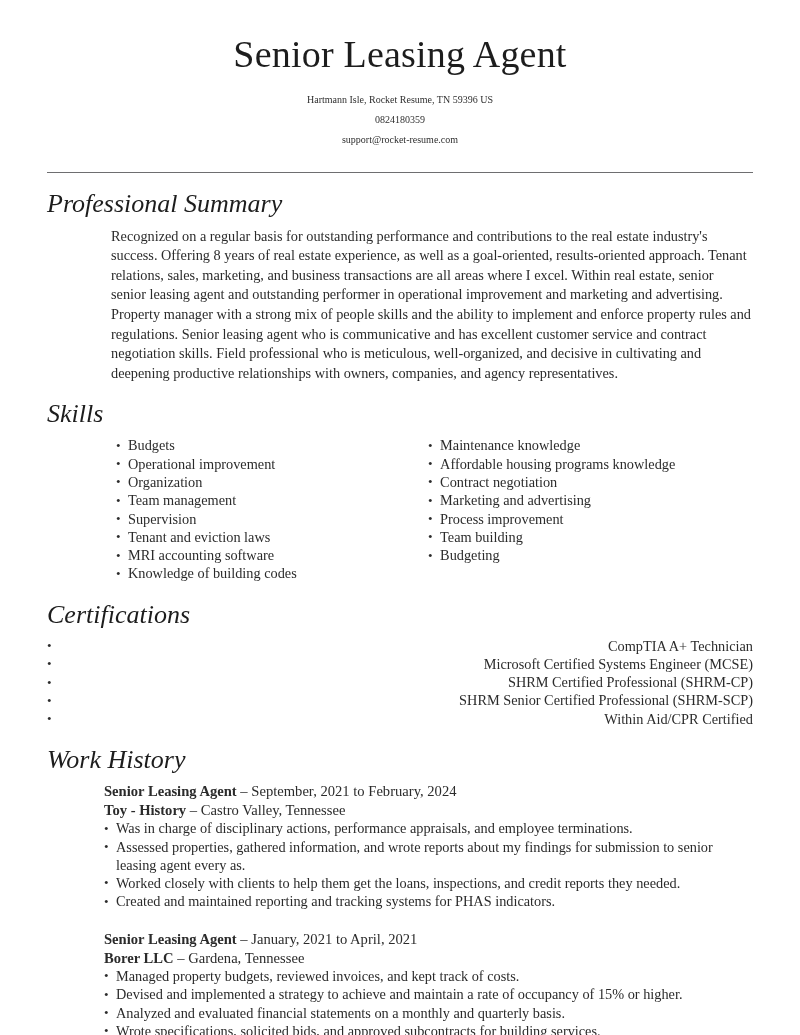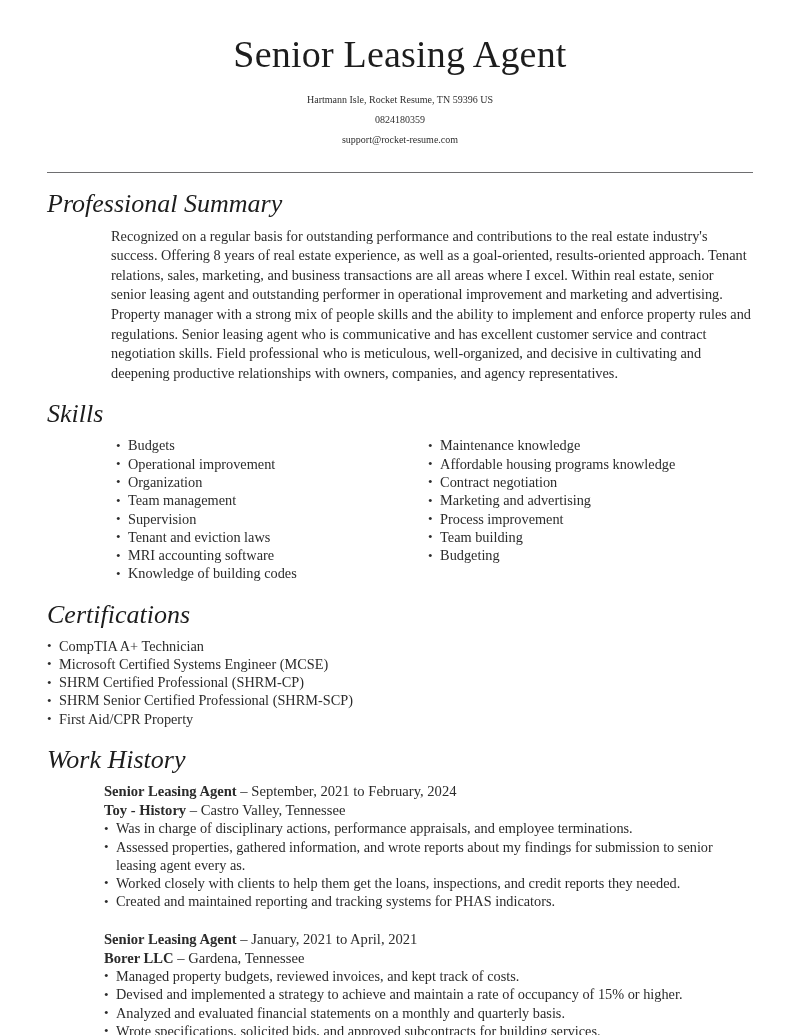--- a/index.html
+++ b/index.html
@@ -99,20 +99,21 @@
     display: flex;
     margin-left: 69px;
     margin-top: 8px;
   }
   .skills-col { width: 317px; }
   .skills-col.right { width: 330px; }
 
   .cert-wrap {
     margin-left: 69px;
     margin-top: 4px;
+    text-align: right;
   }
 
   
   .jobs { margin-left: 57px; margin-top: 4px; }
   .job { margin-bottom: 2px; }
   .job + .job { margin-top: 19px; }
   .job-line {
     font-size: 14.6px;
     line-height: 19px;
     color: #2b2b2b;
@@ -167,21 +168,21 @@
     </div>
   </div>
 
   <div class="section">
     <h2 class="section-title">Certifications</h2>
     <ul class="bullets cert-wrap" id="cert-list">
         <li>CompTIA A+ Technician</li>
         <li>Microsoft Certified Systems Engineer (MCSE)</li>
         <li>SHRM Certified Professional (SHRM-CP)</li>
         <li>SHRM Senior Certified Professional (SHRM-SCP)</li>
-        <li>First Aid/CPR Property</li>
+        <li>Within Aid/CPR Certified</li>
       </ul>
   </div>
 
   <div class="section">
     <h2 class="section-title">Work History</h2>
     <div class="jobs" id="jobs-list">
         <div class="job">
           <div class="job-line"><span class="strong">Senior Leasing Agent</span><span> – September, 2021 to February, 2024</span></div>
           <div class="job-line"><span class="strong">Toy - History</span><span> – Castro Valley, Tennessee</span></div>
           <ul class="bullets job-bullets">

